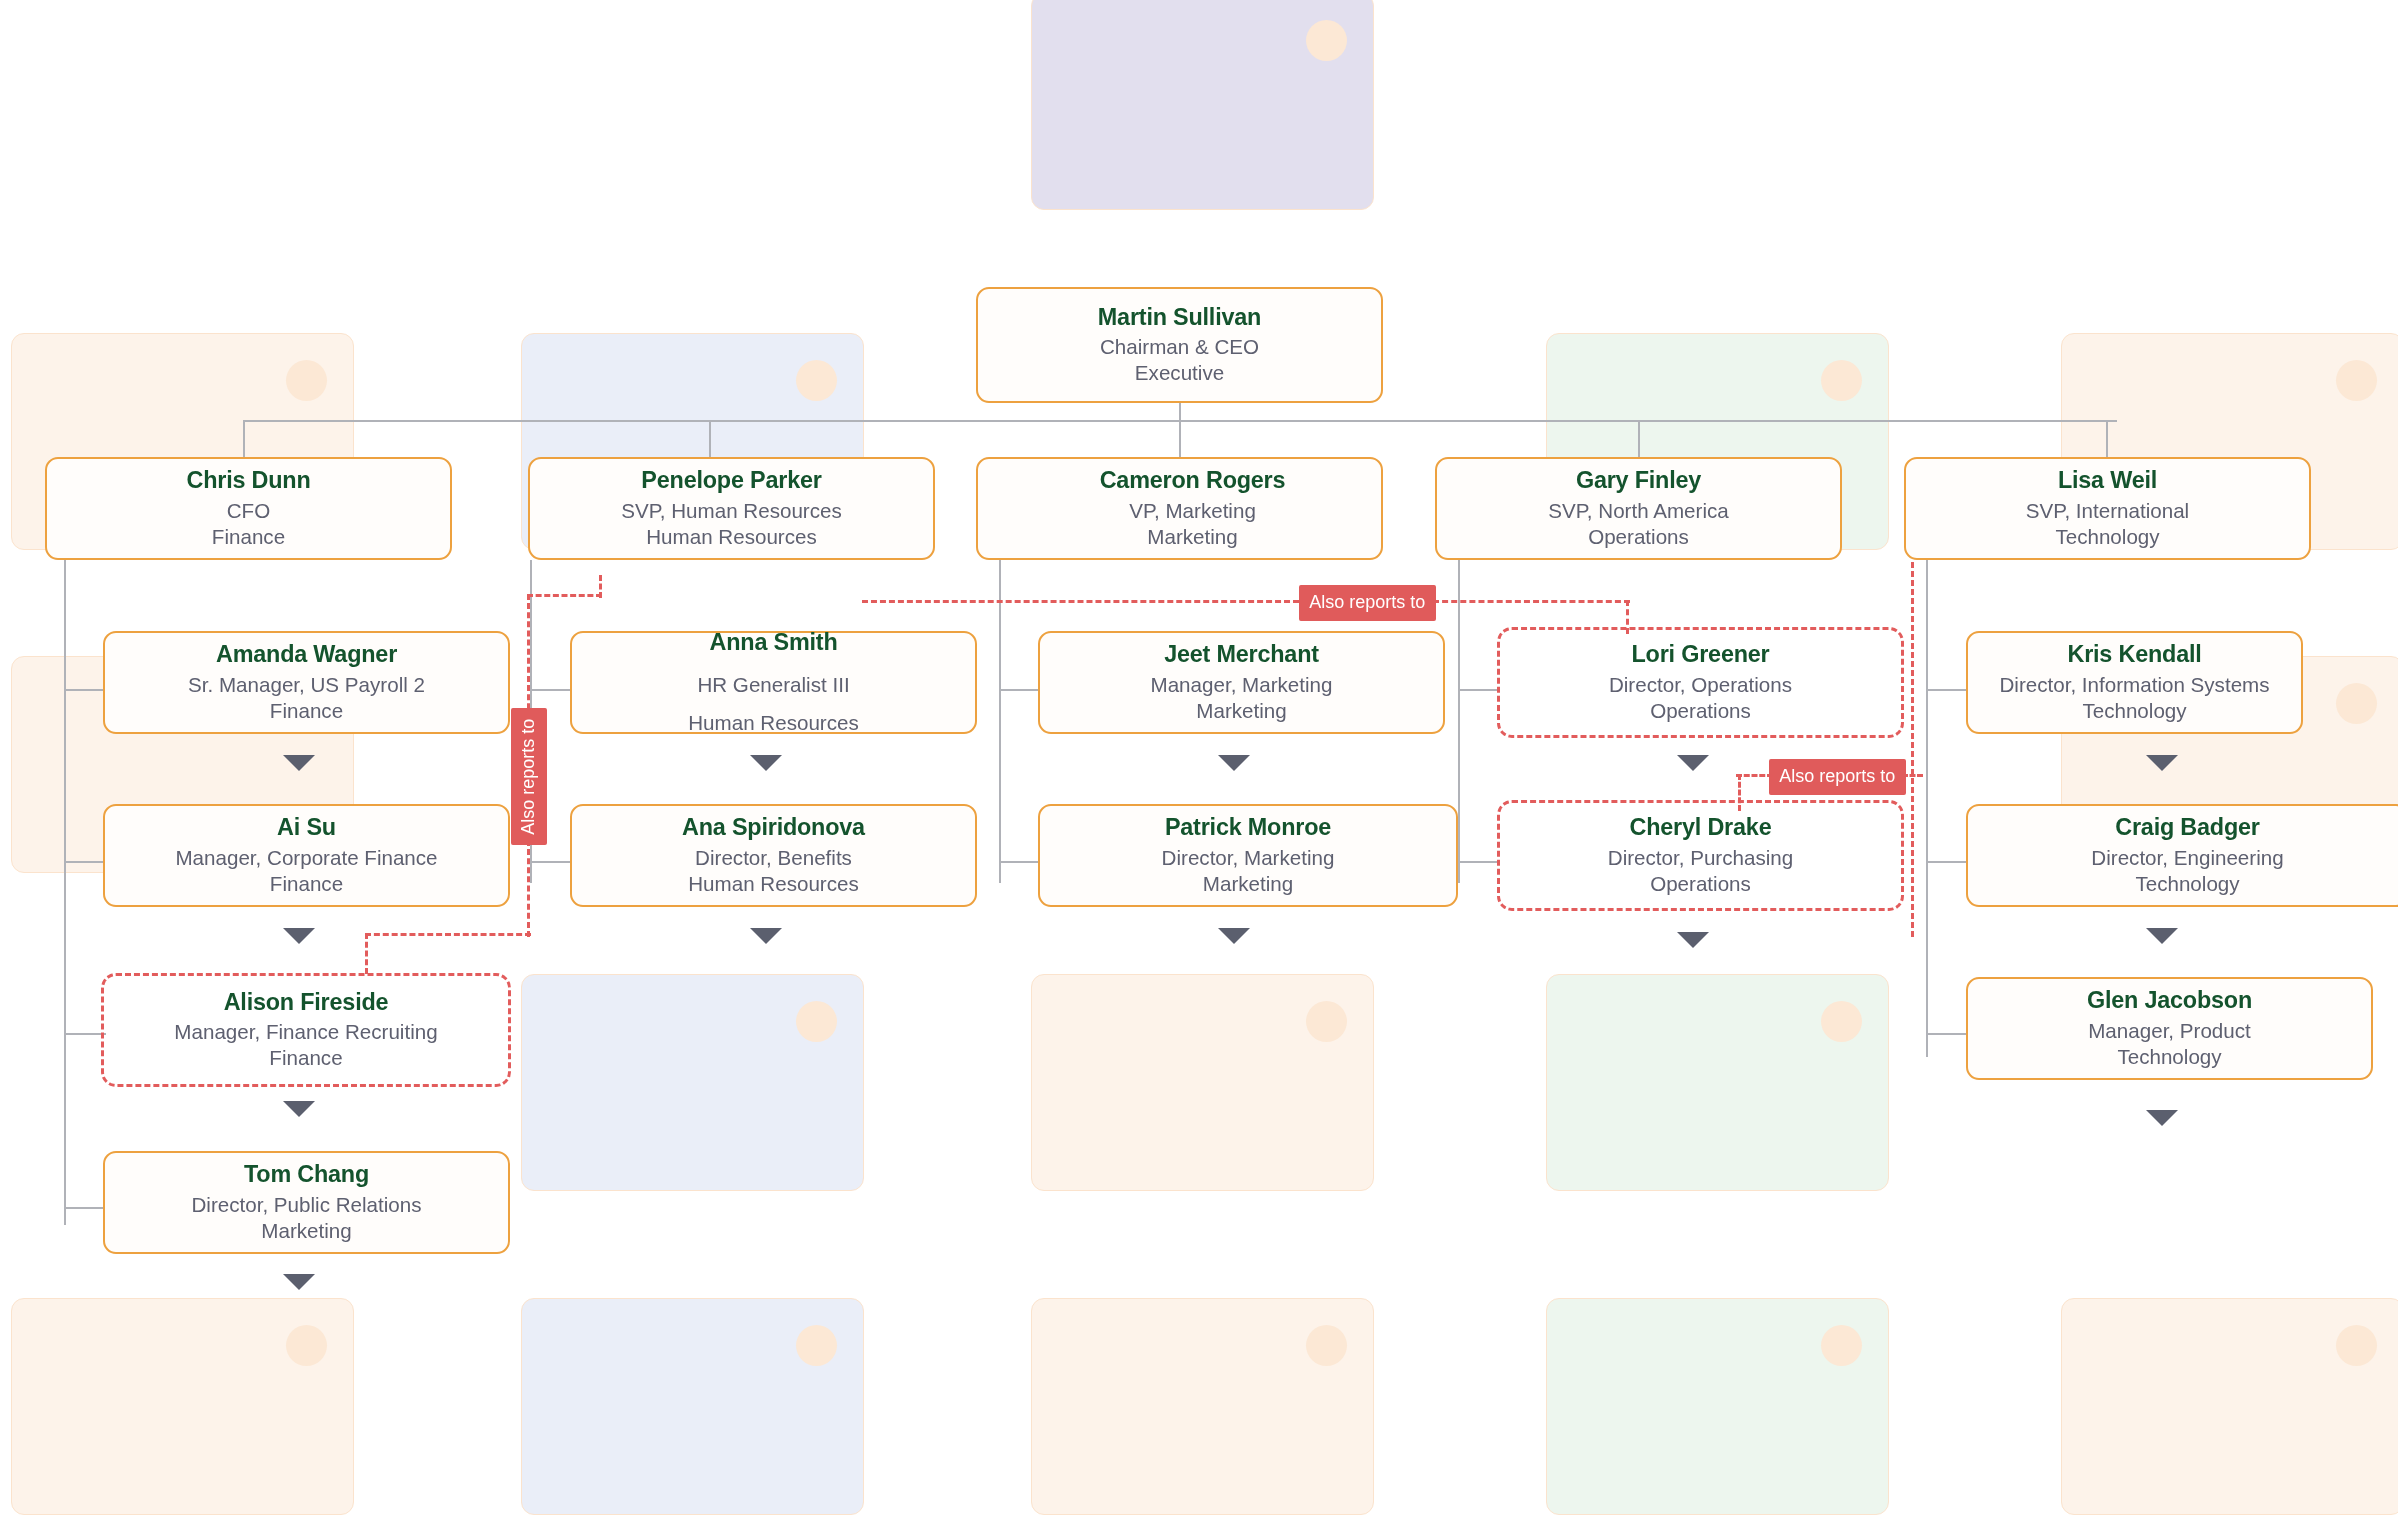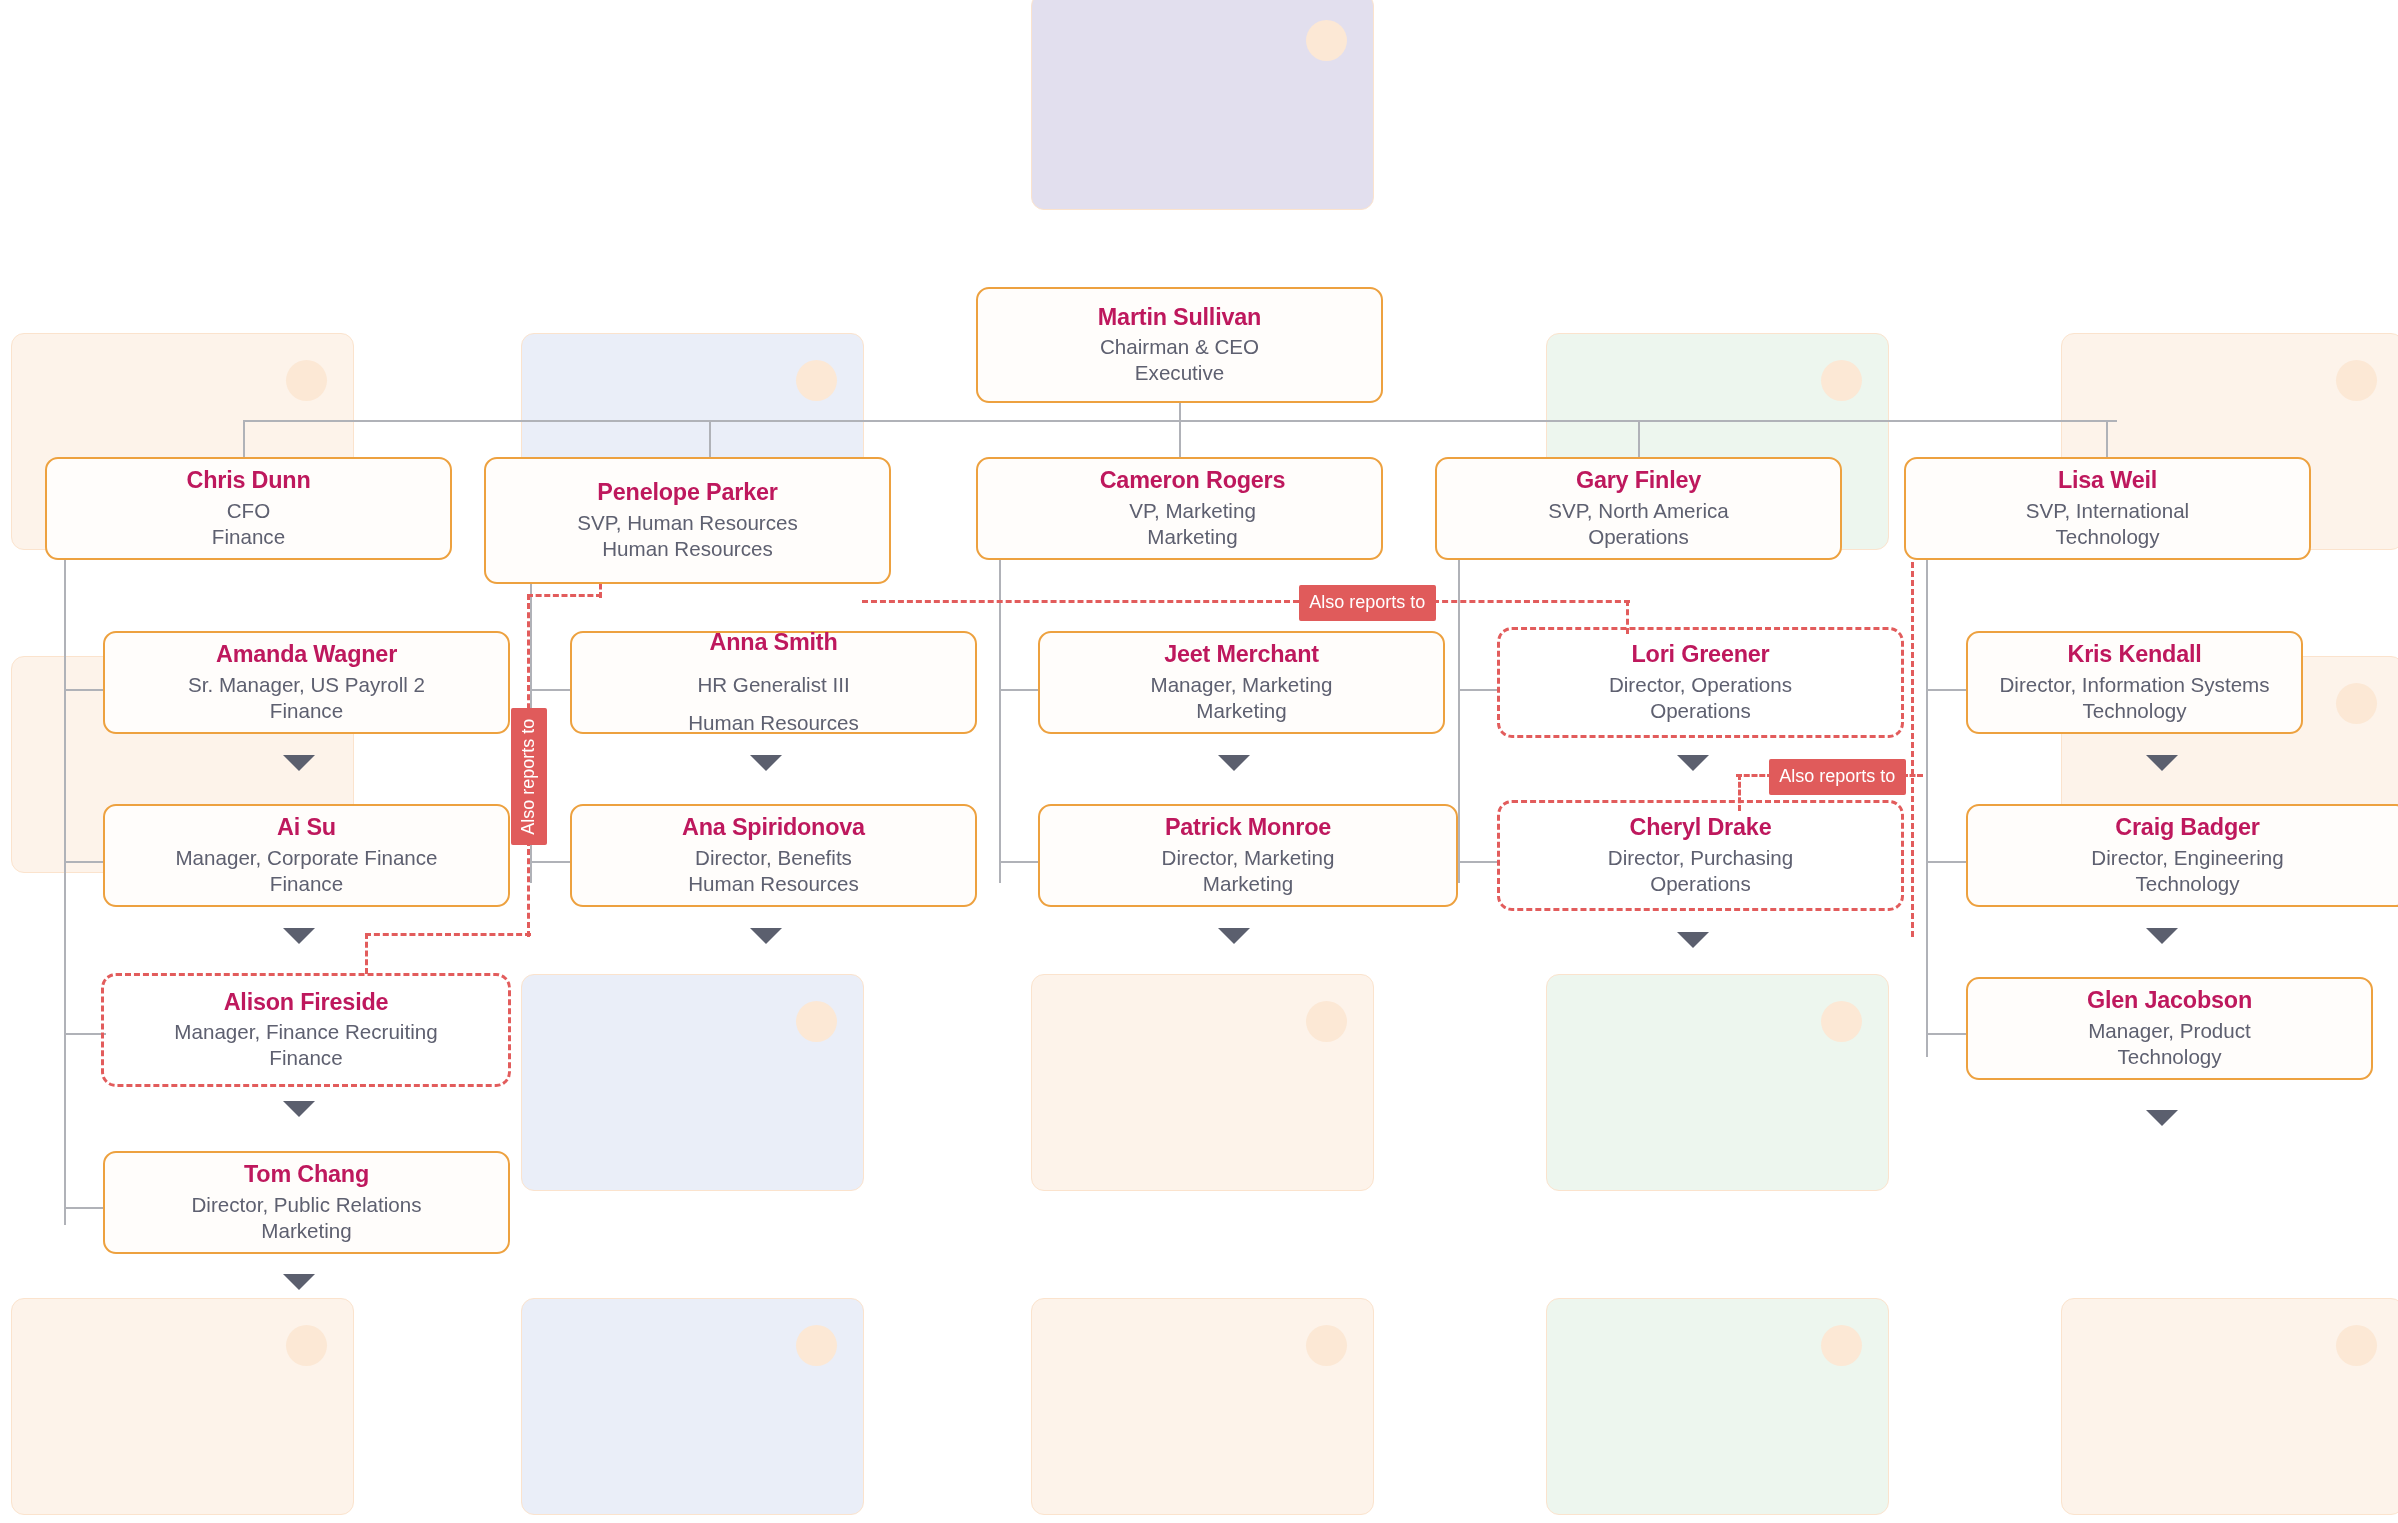--- a/index.html
+++ b/index.html
@@ -40,21 +40,21 @@
   .node{
     position:absolute;box-sizing:border-box;
     background:#fffdfb;border:2.8px solid #eda13f;border-radius:13px;
     display:flex;flex-direction:column;align-items:center;justify-content:center;
     text-align:center;padding:9.4px 13px;
   }
   .node.dashed{
     background:transparent;border:3.7px dashed #e25c5c;border-radius:15px;
   }
   .node .nm{
-    font-size:23.4px;font-weight:bold;color:#be185d;
+    font-size:23.4px;font-weight:bold;color:#14532d;
     line-height:1.18;letter-spacing:-0.2px;
   }
   .node .ti,.node .dp{
     font-size:20.6px;color:#5e6070;line-height:1.26;
   }
   .node .ti{margin-top:2.8px;}
 
   
   .dln{position:absolute;border:0;border-top:3.7px dashed #e25c5c;}
   .dln.v{border-top:0;border-left:3.7px dashed #e25c5c;width:0;}
@@ -192,21 +192,21 @@
     <div class="ti">Chairman &amp; CEO</div>
     <div class="dp">Executive</div>
   </div>
 
   <div class="node" style="left:45px;top:457px;width:407px;height:103px;">
     <div class="nm">Chris Dunn</div>
     <div class="ti">CFO</div>
     <div class="dp">Finance</div>
   </div>
 
-  <div class="node" style="left:484px;top:457px;width:407px;height:127px;">
+  <div class="node" style="left:528px;top:457px;width:407px;height:103px;">
     <div class="nm">Penelope Parker</div>
     <div class="ti">SVP, Human Resources</div>
     <div class="dp">Human Resources</div>
   </div>
 
   <div class="node" style="left:976px;top:457px;width:407px;height:103px;padding-left:39px;">
     <div class="nm">Cameron Rogers</div>
     <div class="ti">VP, Marketing</div>
     <div class="dp">Marketing</div>
   </div>

